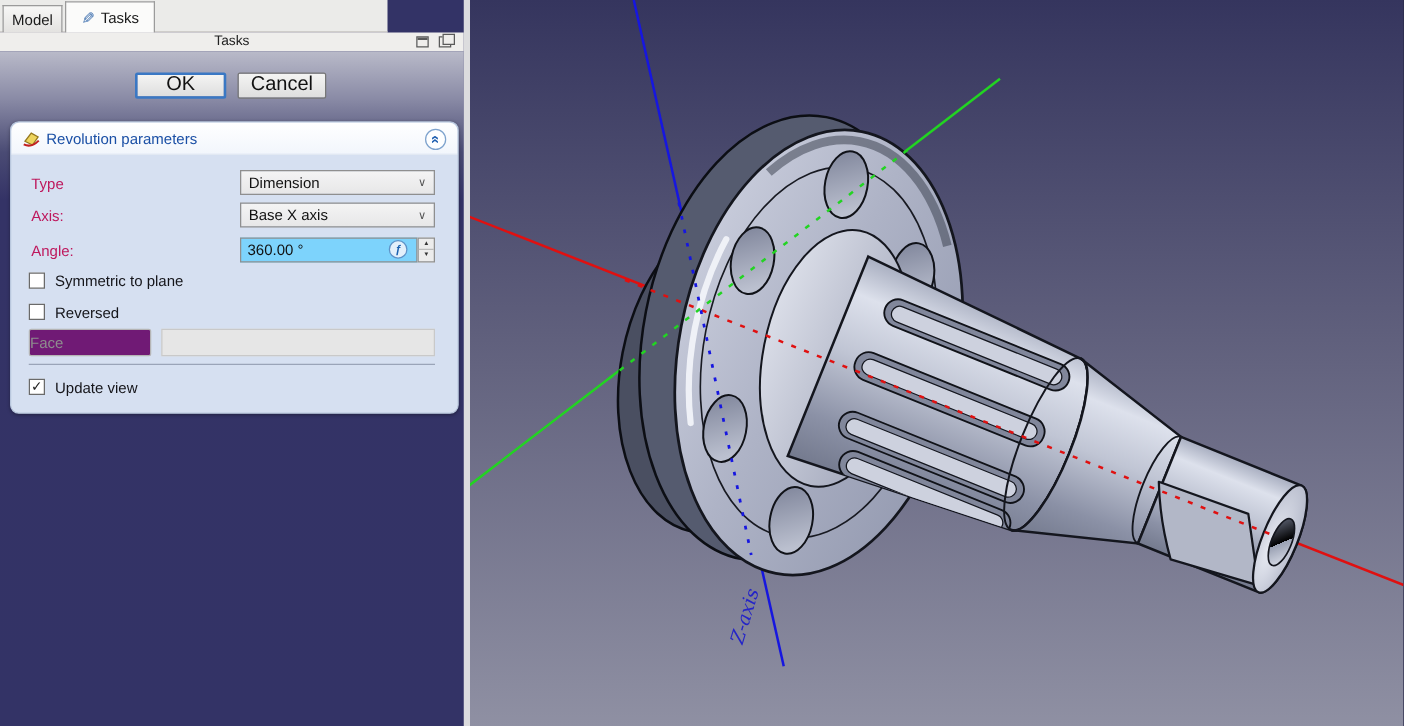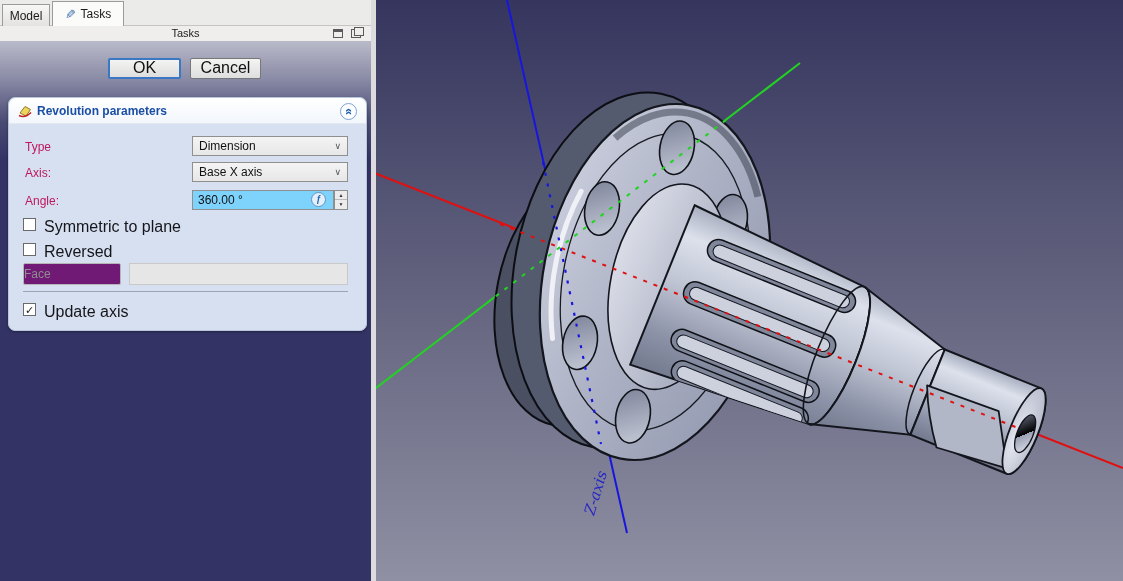--- a/index.html
+++ b/index.html
@@ -1,21 +1,21 @@
 <!DOCTYPE html>
 <html><head>
 <meta charset="utf-8">
 <style>
   * { margin:0; padding:0; box-sizing:border-box; }
   html,body { background:#222; }
   .app { position:relative; width:1123px; height:581px; overflow:hidden;
          font-family:"Liberation Sans", sans-serif; background:#333366; }
 
   
-  .tabbar { position:absolute; left:0; top:0; width:371px; height:26px;
+  .tabbar { position:absolute; left:0; top:0; width:310px; height:26px;
             background:#ebebe9; border-bottom:1px solid #c6c4c0; }
   .tab { position:absolute; display:flex; align-items:center; justify-content:center;
          font-size:12px; color:#1a1a1a; border:1px solid #9b9b9b; border-bottom:none;
          background:linear-gradient(#f7f7f6,#e3e2e0); }
   .tab-model { left:2px; top:4px; width:48px; height:22px; }
   .tab-tasks { left:52px; top:1px; width:72px; height:25px; background:#fbfbfa; z-index:2; }
   .pencil { color:#3d6fae; font-size:13px; margin-right:5px; transform:scaleX(-1); display:inline-block; }
 
   .titlebar { position:absolute; left:0; top:26px; width:371px; height:15px;
               background:#efeeec; font-size:11px; color:#222; text-align:center; line-height:15px; }
@@ -34,21 +34,21 @@
   .btn-ok { left:108px; top:17px; width:73px; border:2px solid #3a78c4; line-height:16px; }
   .btn-cancel { left:190px; top:17px; width:71px; }
 
   
   .groupbox { position:absolute; left:8px; top:56px; width:359px; height:234px;
               background:#d6e0f1; border:1px solid #b9c7dd; border-radius:7px;
               box-shadow:0 1px 3px rgba(0,0,0,.35); }
   .gb-header { position:absolute; left:0; top:0; width:100%; height:26px;
                background:linear-gradient(#ffffff,#f2f6fc); border-bottom:1px solid #e2e9f3;
                border-radius:7px 7px 0 0; display:flex; align-items:center; }
-  .gb-title { font-size:12px; font-weight:bold; color:#1a4fa5; margin-left:4px; }
+  .gb-title { font-size:12px; font-weight:normal; color:#1a4fa5; margin-left:4px; }
   .gb-icon { margin-left:8px; width:16px; height:16px; }
   .collapse-btn { position:absolute; right:9px; top:5px; width:17px; height:17px; border-radius:50%;
                   border:1px solid #7da2cd; background:#fdfeff; color:#1f5fb0; font-weight:bold;
                   font-size:12px; text-align:center; line-height:15px; }
   .collapse-glyph { display:inline-block; transform:rotate(90deg); }
 
   .flabel { position:absolute; left:16px; font-size:12px; color:#be185d; }
   .combo { position:absolute; left:183px; width:156px; height:20px; background:linear-gradient(#f4f4f4,#e7e7e8);
            border:1px solid #8f8f8f; font-size:12px; color:#111; line-height:18px; padding-left:6px; }
   .combo-chevron { position:absolute; right:6px; top:0; color:#555; font-size:9px; line-height:18px; }
@@ -62,21 +62,21 @@
   .spin-b { position:absolute; left:0; width:12px; height:9px; font-size:5px; color:#333;
             text-align:center; line-height:9px; }
   .spin-up { top:0; border-bottom:1px solid #bbb; }
   .spin-dn { bottom:0; }
   .fx-circle { position:absolute; left:119px; top:2px; width:15px; height:15px; border-radius:50%;
                border:1px solid #5e93c8; background:#e3f0fb; color:#1c62b0; font-size:9px;
                font-style:italic; font-weight:bold; text-align:center; line-height:13px; z-index:3; }
 
   .cb-box { position:absolute; left:14px; width:13px; height:13px; background:#fff;
             border:1px solid #6a6a6a; font-size:11px; line-height:12px; text-align:center; color:#222; }
-  .cb-label { position:absolute; left:35px; font-size:16px; color:#15151a; }
+  .cb-label { position:absolute; left:35px; font-size:12px; color:#15151a; }
 
   .btn-face { position:absolute; left:14px; top:165px; width:98px; height:22px; background:#701a75;
               border:1px solid #b5b5b5; border-radius:2px; color:#8e8e8e; font-size:12px;
               text-align:left; line-height:20px; }
   .face-field { position:absolute; left:120px; top:165px; width:219px; height:22px;
                 background:#e6e6e6; border:1px solid #c9c9c9; }
   .divider { position:absolute; left:14px; top:193px; width:325px; height:1px; background:#9aa4b8; }
 
   
   .splitter { position:absolute; left:371px; top:0; width:5px; height:581px; background:#dcdcde; }
@@ -149,21 +149,21 @@
       <div class="cb-label" style="top:145px">Reversed</div>
 
       <div class="btn-face">Face</div>
       <div class="face-field"></div>
 
       <div class="divider"></div>
 
       <div class="cb-box" style="top:205px">
         <span>✓</span>
       </div>
-      <div class="cb-label" style="top:205px">Update axis</div>
+      <div class="cb-label" style="top:205px">Update view</div>
     </div>
   </div>
 
   <div class="splitter"></div>
 
   <div class="viewport">
     <svg width="747" height="581" viewBox="0 0 747 581">
       <defs>
         <linearGradient id="bgGrad" x1="0" y1="0" x2="0" y2="1">
           <stop offset="0" stop-color="#35355e"></stop>

